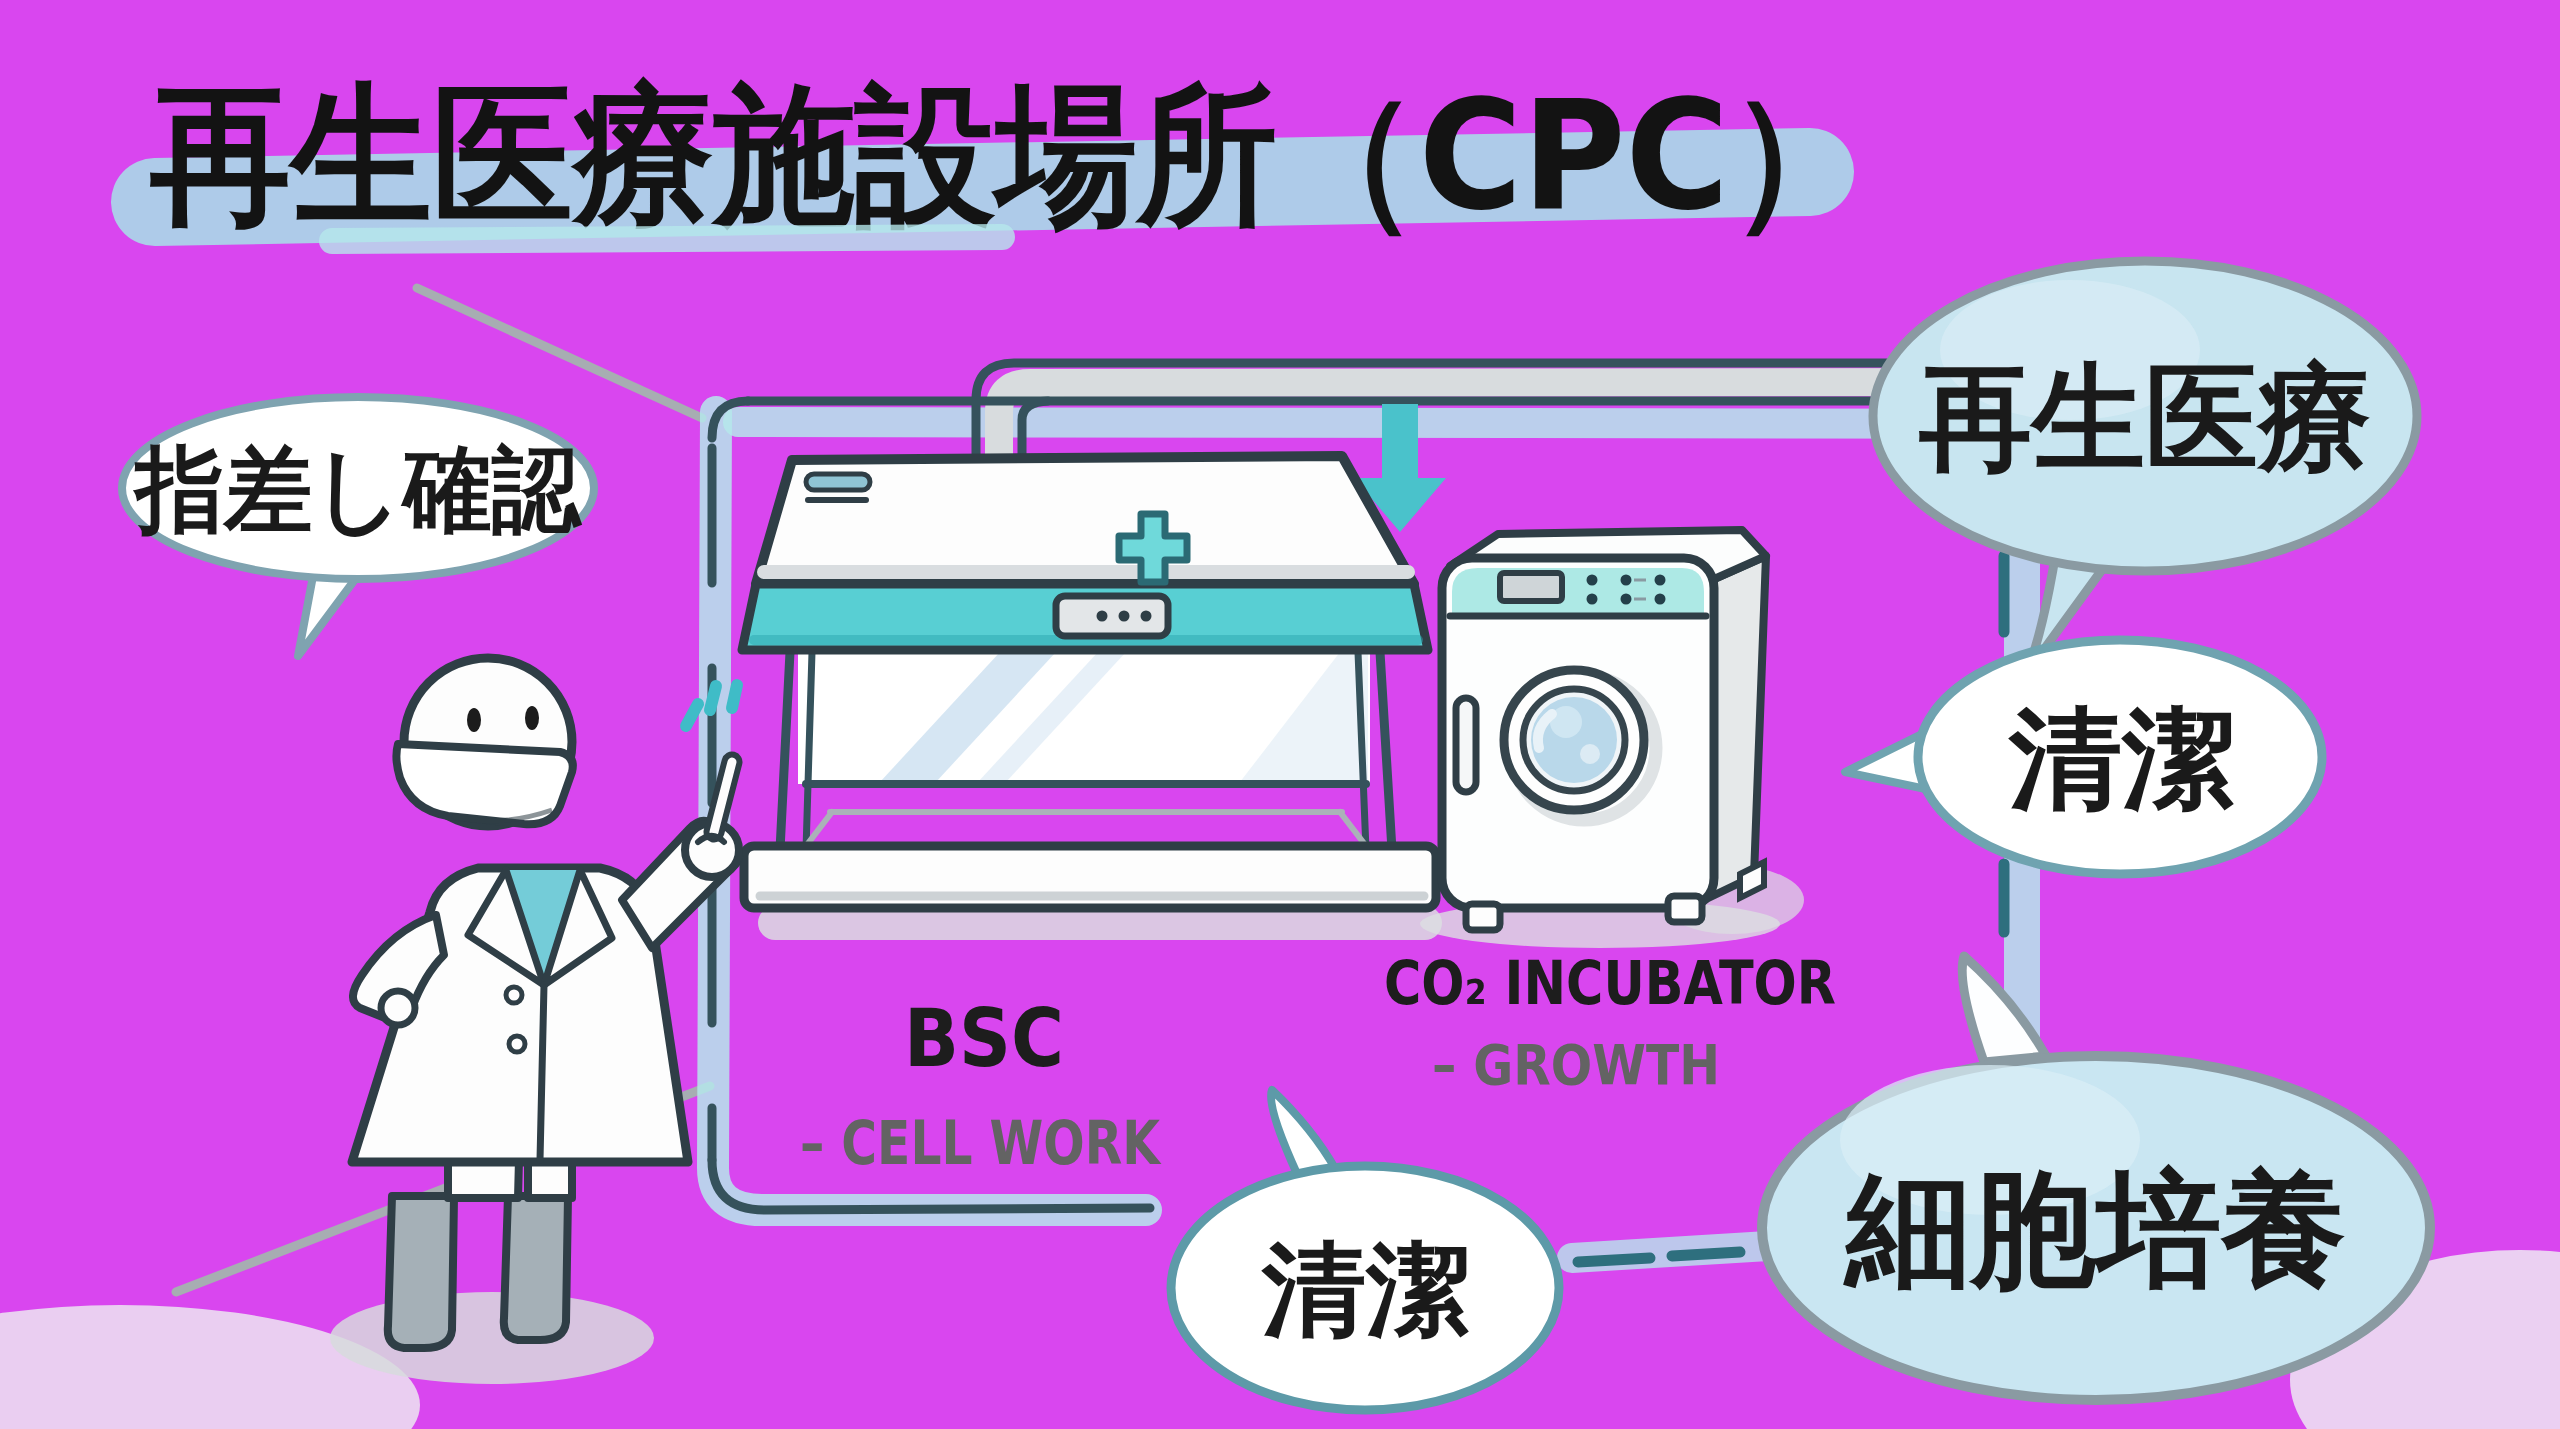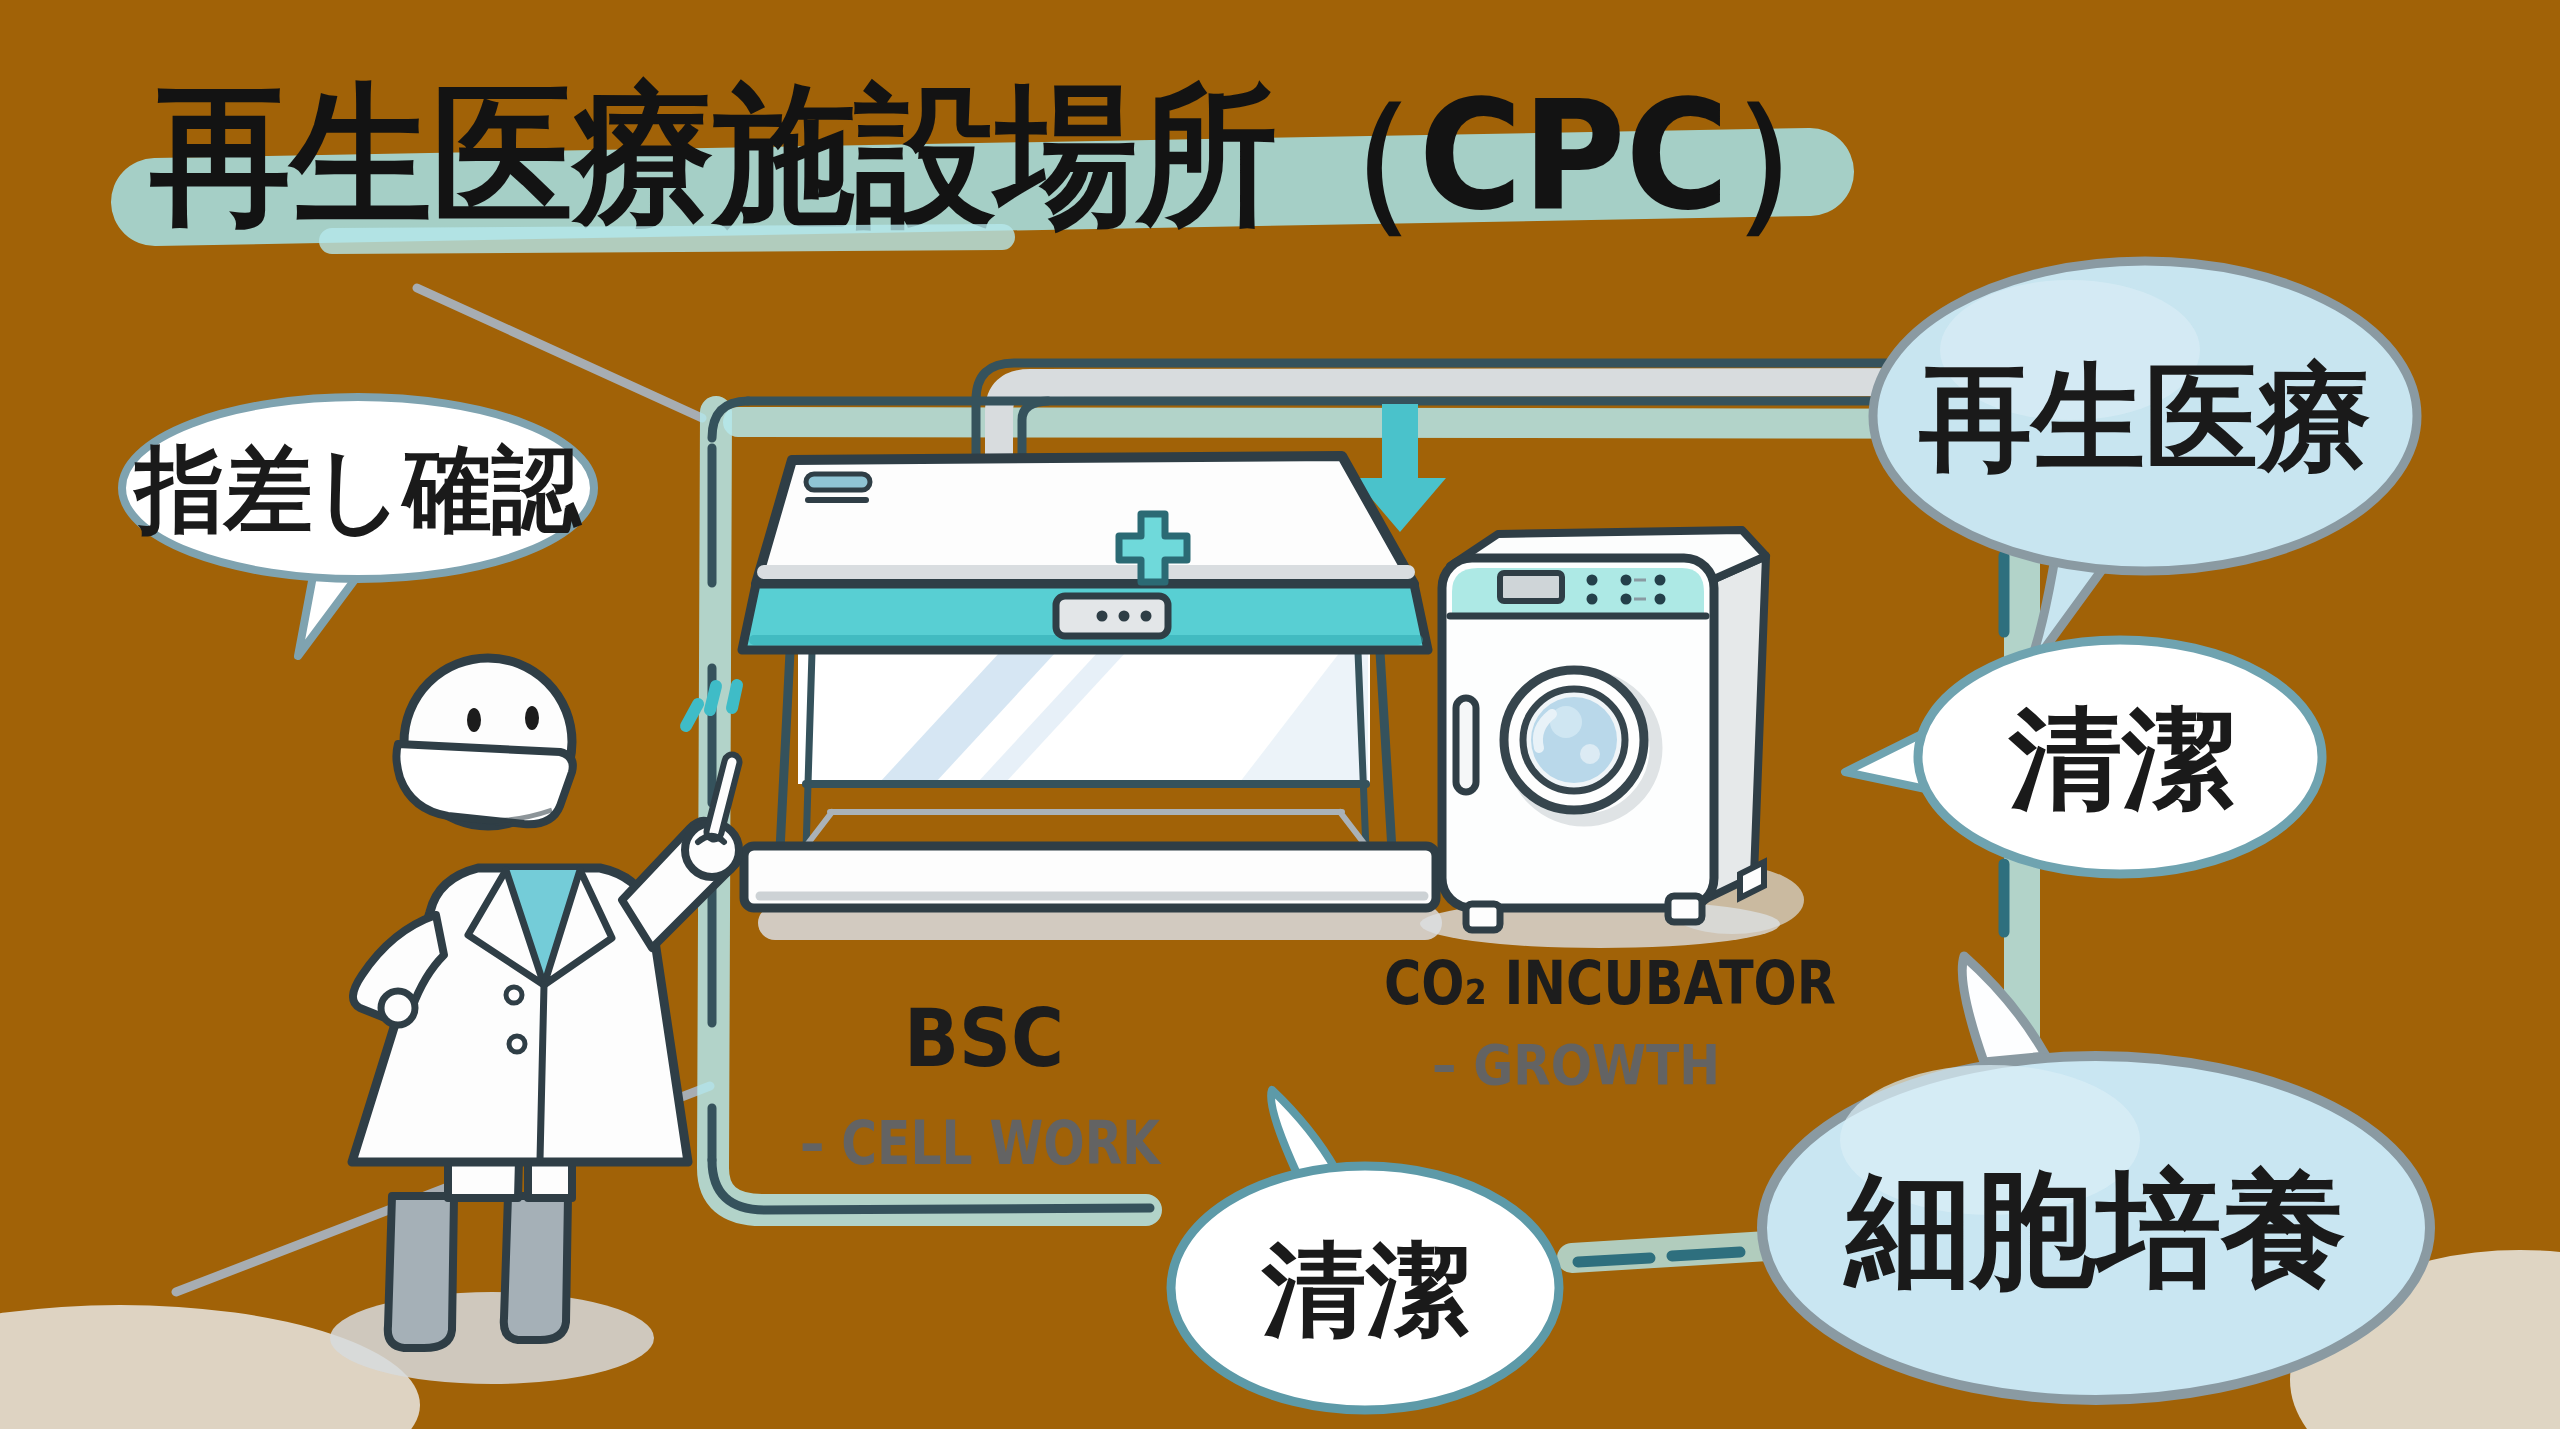--- a/index.html
+++ b/index.html
@@ -1,17 +1,17 @@
 <!DOCTYPE html>
 <html><head>
 <meta charset="utf-8">
 <style>
   html,body{margin:0;padding:0;background:#ffffff;}
   body{font-family:"DejaVu Sans","Liberation Sans",sans-serif;}
-  #stage{position:relative;width:2560px;height:1429px;overflow:hidden;background:#a16207;}
+  #stage{position:relative;width:2560px;height:1429px;overflow:hidden;background:#d946ef;}
   #scene{position:absolute;left:0;top:0;width:100%;height:100%;}
   text{font-family:"DejaVu Sans","Liberation Sans",sans-serif;}
   .title-text{font-weight:700;fill:#131313;}
   .cjk{font-weight:600;fill:#1a1a1a;}
   .label-black{font-weight:700;fill:#1d1d1d;}
   .label-gray{font-weight:600;fill:#636363;}
 </style>
 </head>
 <body>
 

